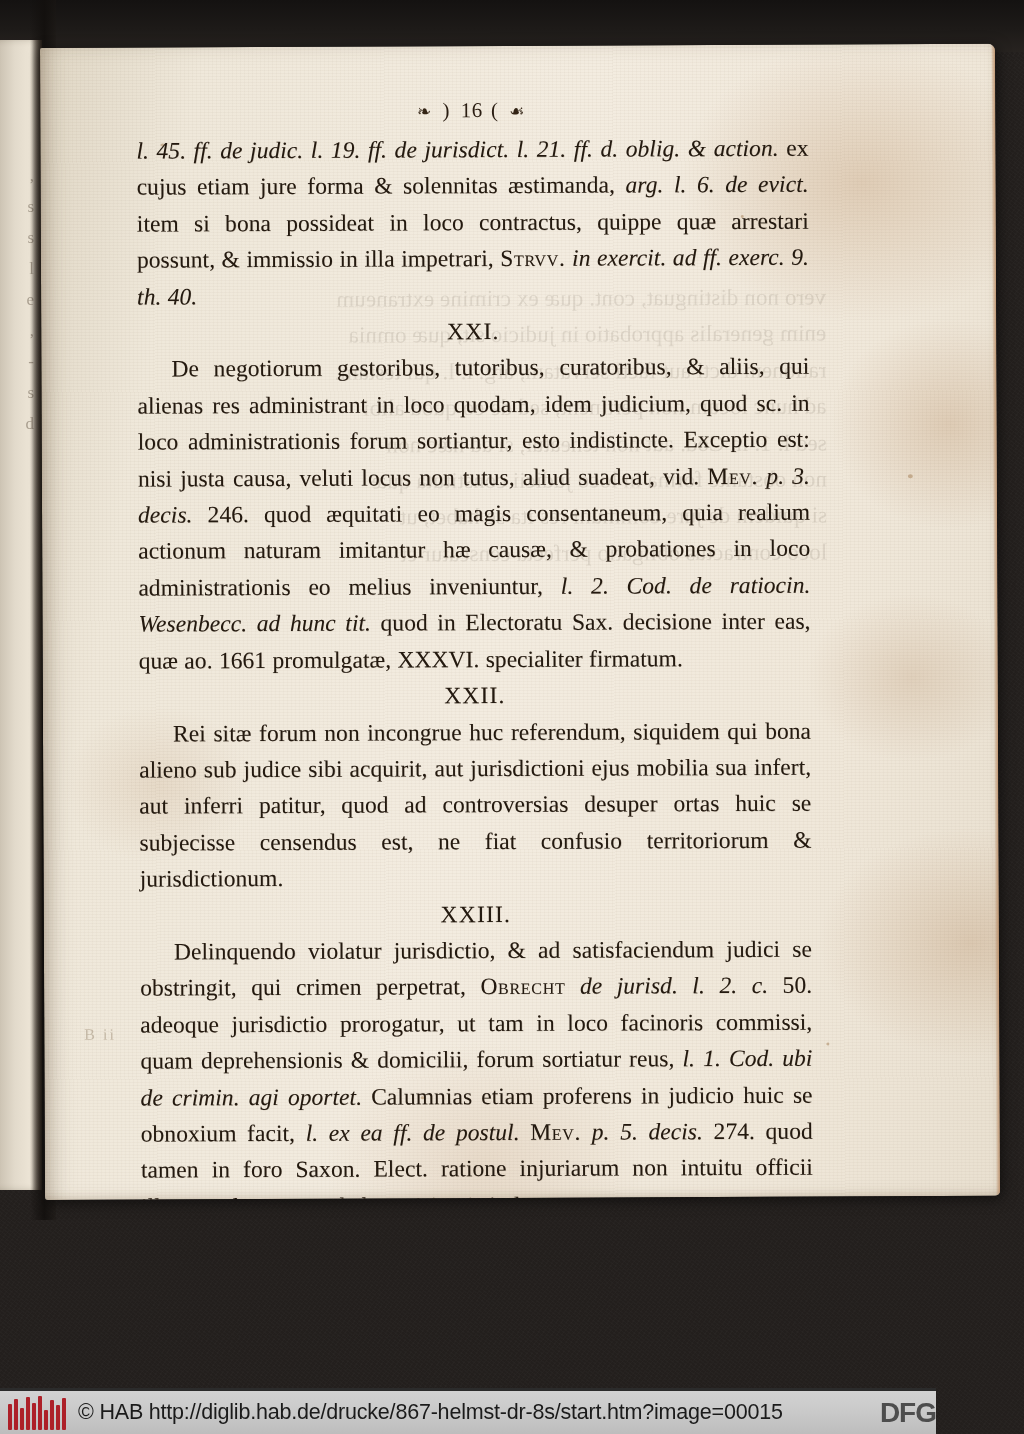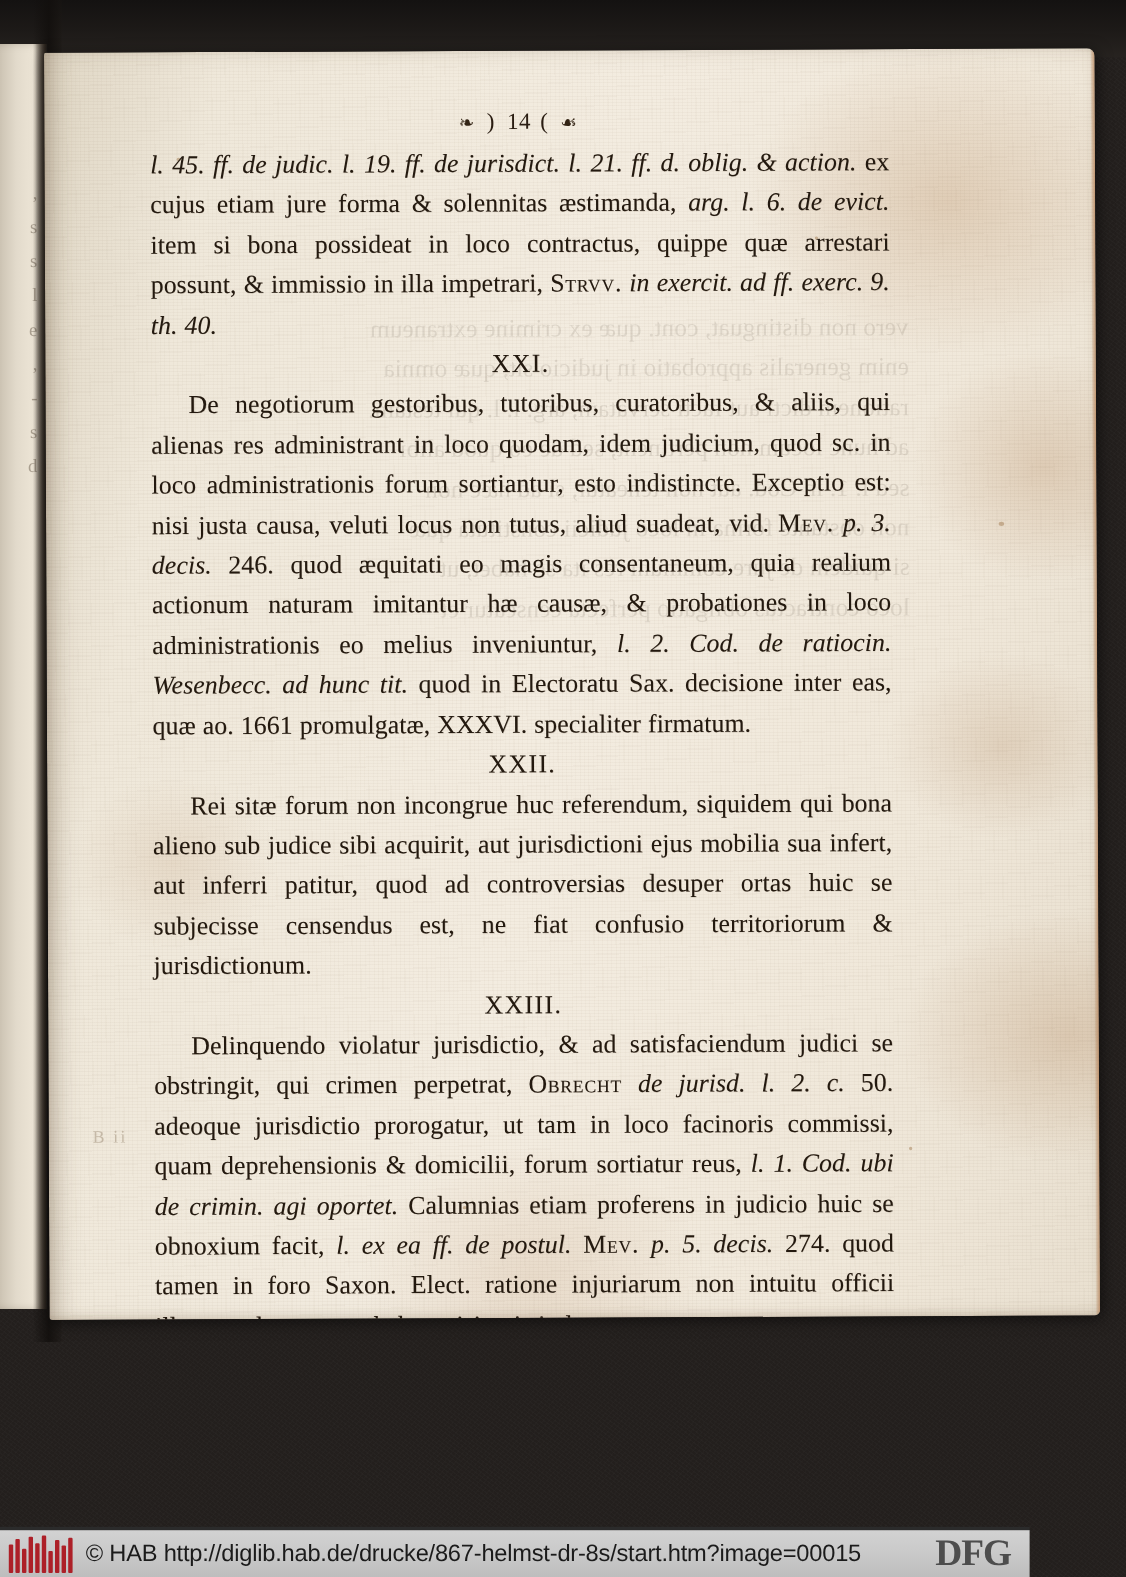--- a/index.html
+++ b/index.html
@@ -191,26 +191,26 @@
     flex: 1 1 auto;
     font-family: "Liberation Sans", sans-serif;
     font-size: 21.5px;
     color: #1b1b1b;
     letter-spacing: -0.2px;
     white-space: nowrap;
     overflow: hidden;
   }
   .dfg-logo {
     flex: 0 0 auto;
-    font-family: Liberation Serif, serif;
+    font-family: Liberation Sans, sans-serif;
     font-weight: bold;
-    font-size: 34px;
+    font-size: 28px;
     letter-spacing: -1px;
     color: #4d4d4d;
-    padding-right: 17px;
+    padding-right: 0;
     line-height: 1;
   }
 </style>
 </head>
 <body>
 
 <div id="scan">
 
   <div class="surround-noise"></div>
   <div class="top-dark"></div>
@@ -237,21 +237,21 @@
       rationem dicti aut facti servatam, arg. l. l. qui testam.<br>
       ad hunc locum non pertinent, sed de eo quod alibi<br>
       sed l. 1. in Cod. aut non teneatur, si ad hæc non<br>
       non obstante forma in loco judicii constituta quæ<br>
       si quidem de jure communi res ita se habet, ut<br>
       loco contractus obligatio perfecta censeatur et
     </div>
 
     <div class="textblock">
 
-      <div class="folio"><span class="orn">❧</span> <span>)</span> <span class="folio-num">14</span> <span>(</span> <span class="orn">☙</span></div>
+      <div class="folio"><span class="orn">❧</span> <span>)</span> <span class="folio-num">16</span> <span>(</span> <span class="orn">☙</span></div>
 
       <p class="body"><span class="it">l. 45. ff. de judic. l. 19. ff. de jurisdict. l. 21. ff. d. oblig. &amp; action.</span> ex cujus etiam jure forma &amp; solennitas æstimanda, <span class="it">arg. l. 6. de evict.</span> item si bona possideat in loco contractus, quippe quæ arrestari possunt, &amp; immissio in illa impetrari, <span class="sc">Strvv.</span> <span class="it">in exercit. ad ff. exerc. 9. th. 40.</span></p>
 
       <div class="secnum">XXI.</div>
 
       <p class="body indent">De negotiorum gestoribus, tutoribus, curatoribus, &amp; aliis, qui alienas res administrant in loco quodam, idem judicium, quod sc. in loco administrationis forum sortiantur, esto indistincte. Exceptio est: nisi justa causa, veluti locus non tutus, aliud suadeat, vid. <span class="sc">Mev.</span> <span class="it">p. 3. decis.</span> 246. quod æquitati eo magis consentaneum, quia realium actionum naturam imitantur hæ causæ, &amp; probationes in loco administrationis eo melius inveniuntur, <span class="it">l. 2. Cod. de ratiocin. Wesenbecc. ad hunc tit.</span> quod in Electoratu Sax. decisione inter eas, quæ ao. 1661 promulgatæ, XXXVI. specialiter firmatum.</p>
 
       <div class="secnum">XXII.</div>
 
       <p class="body indent">Rei sitæ forum non incongrue huc referendum, siquidem qui bona alieno sub judice sibi acquirit, aut jurisdictioni ejus mobilia sua infert, aut inferri patitur, quod ad controversias desuper ortas huic se subjecisse censendus est, ne fiat confusio territoriorum &amp; jurisdictionum.</p>

